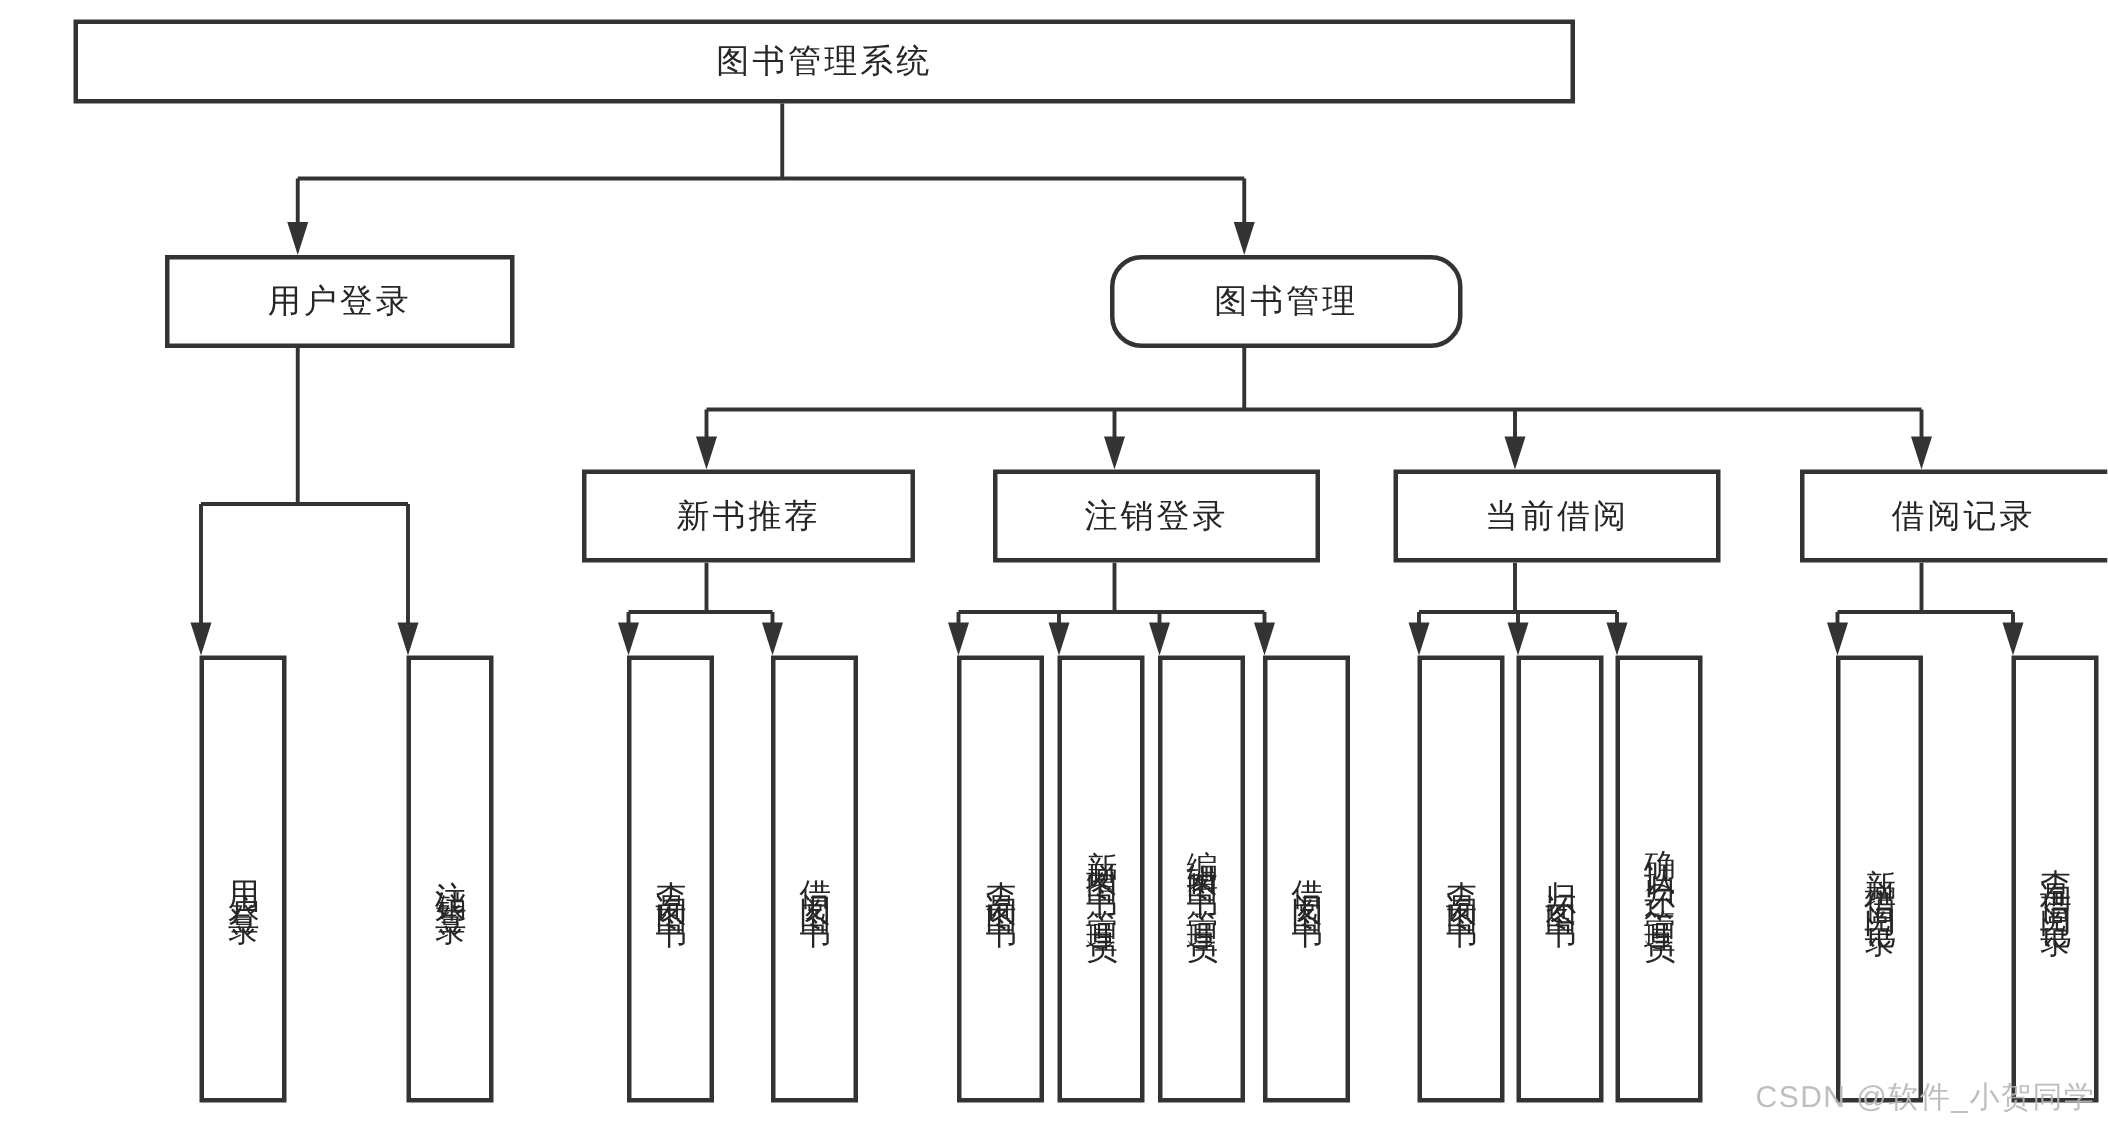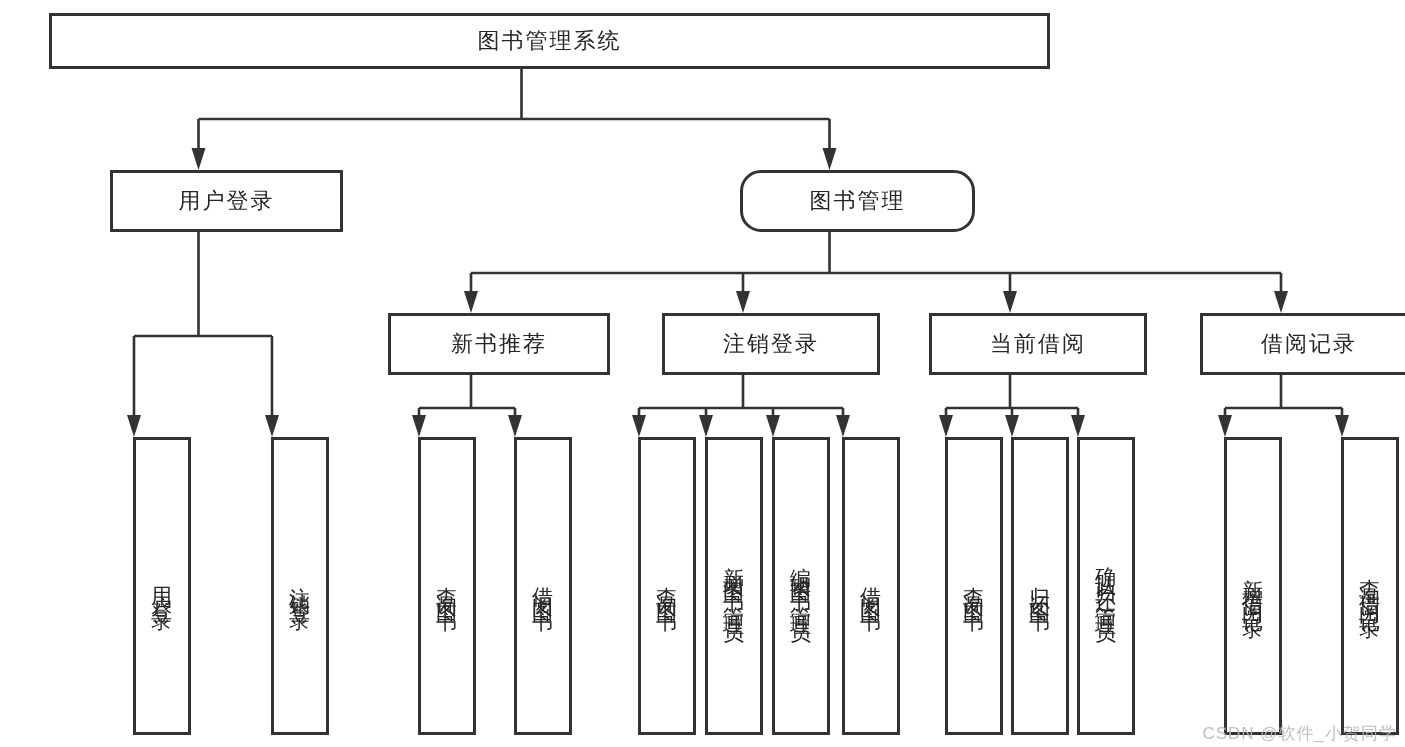--- a/index.html
+++ b/index.html
@@ -25,21 +25,21 @@
     display:block;
     writing-mode:vertical-rl;
     text-orientation:mixed;
     font-size:21px;
     letter-spacing:8px;
     line-height:1;
     color:var(--text,#262626);
   }
   .watermark {
     position:absolute; right:8px; bottom:2px;
-    font-size:17px; letter-spacing:1px;
+    font-size:20px; letter-spacing:1px;
     color:var(--watermark,#b7b7b7);
     opacity:0.9;
     z-index:5;
     white-space:nowrap;
   }
 </style>
 </head>
 <body>
 
 <div id="canvas">

